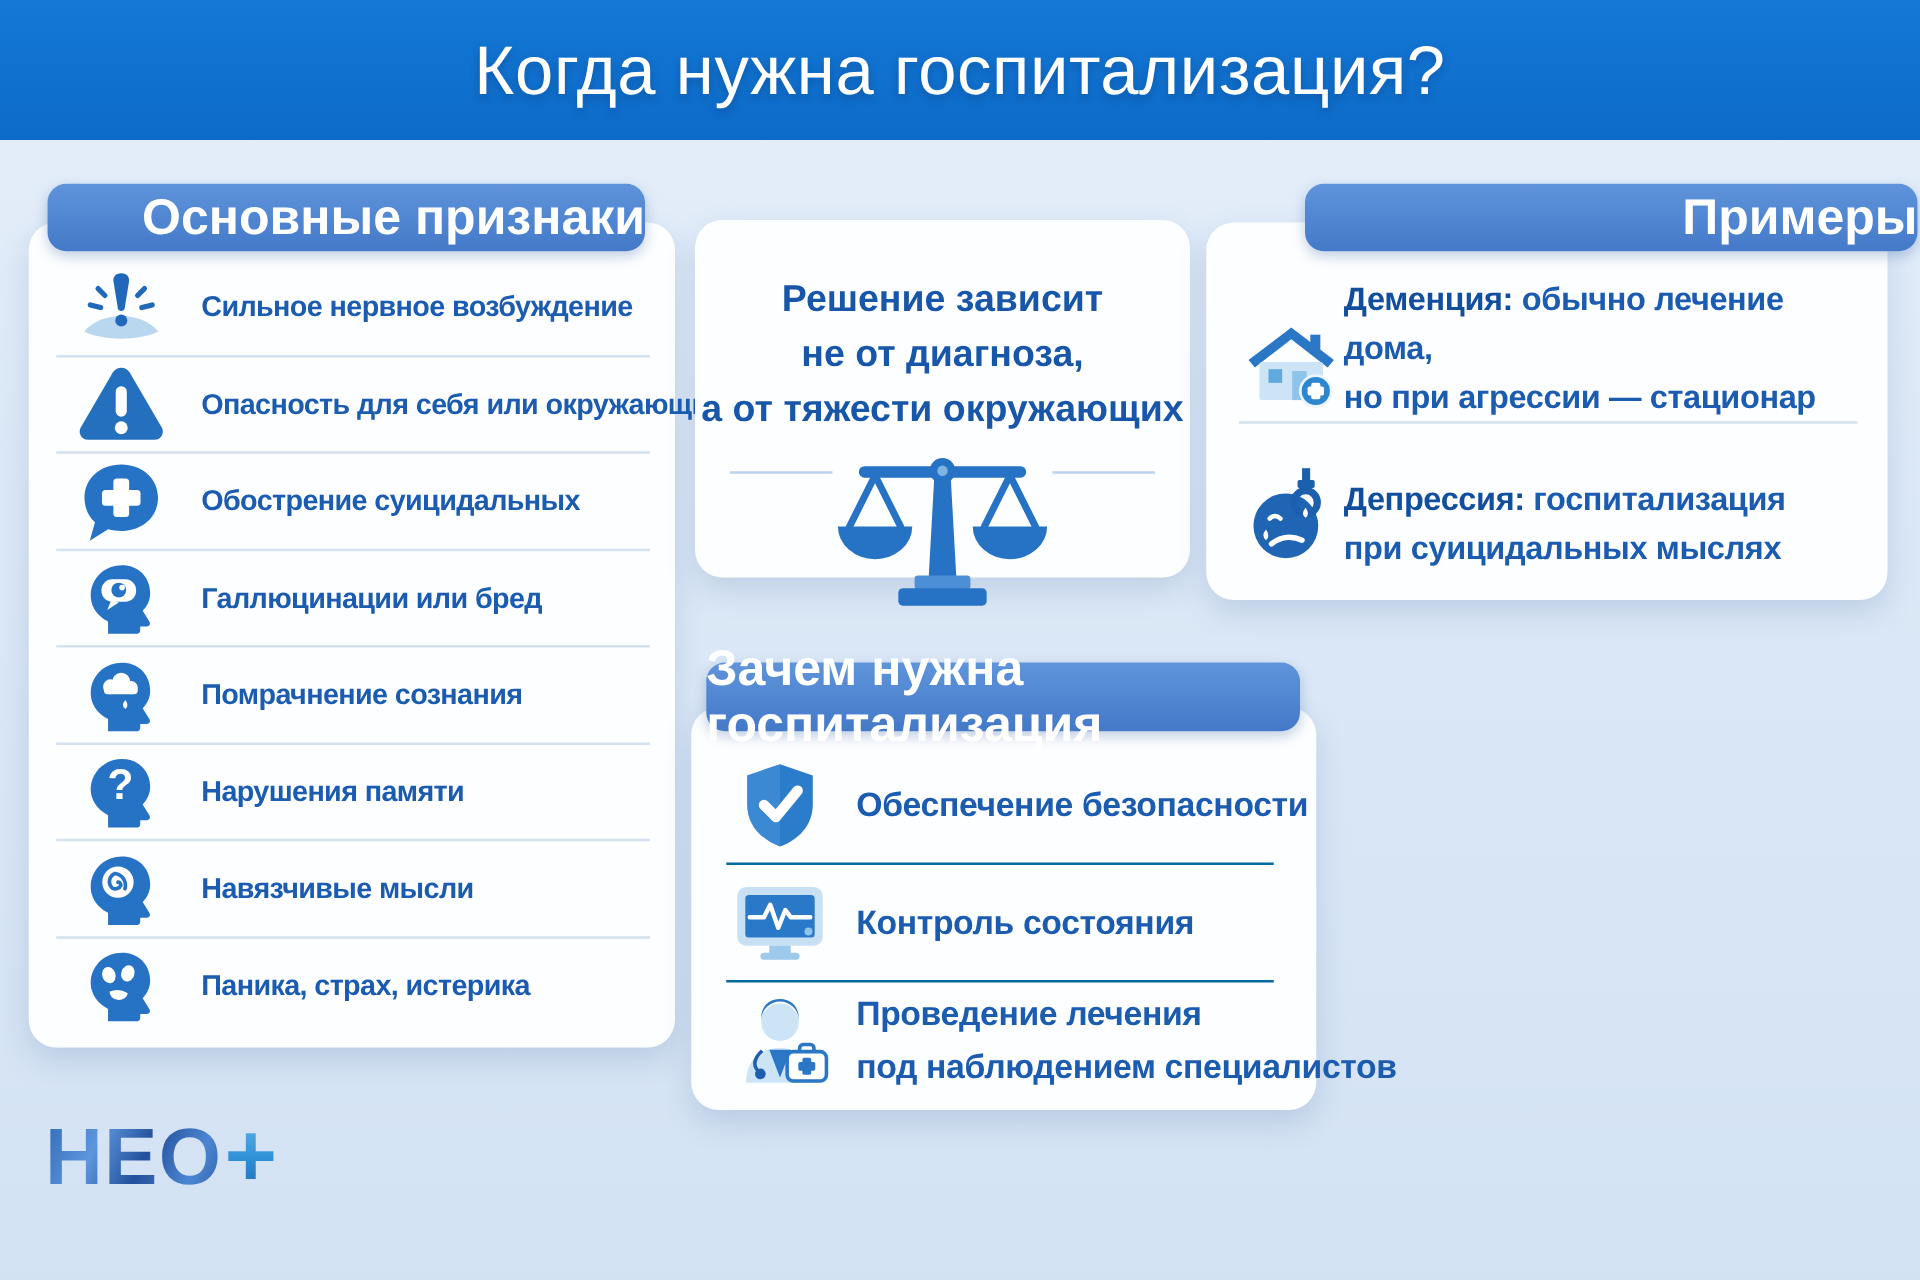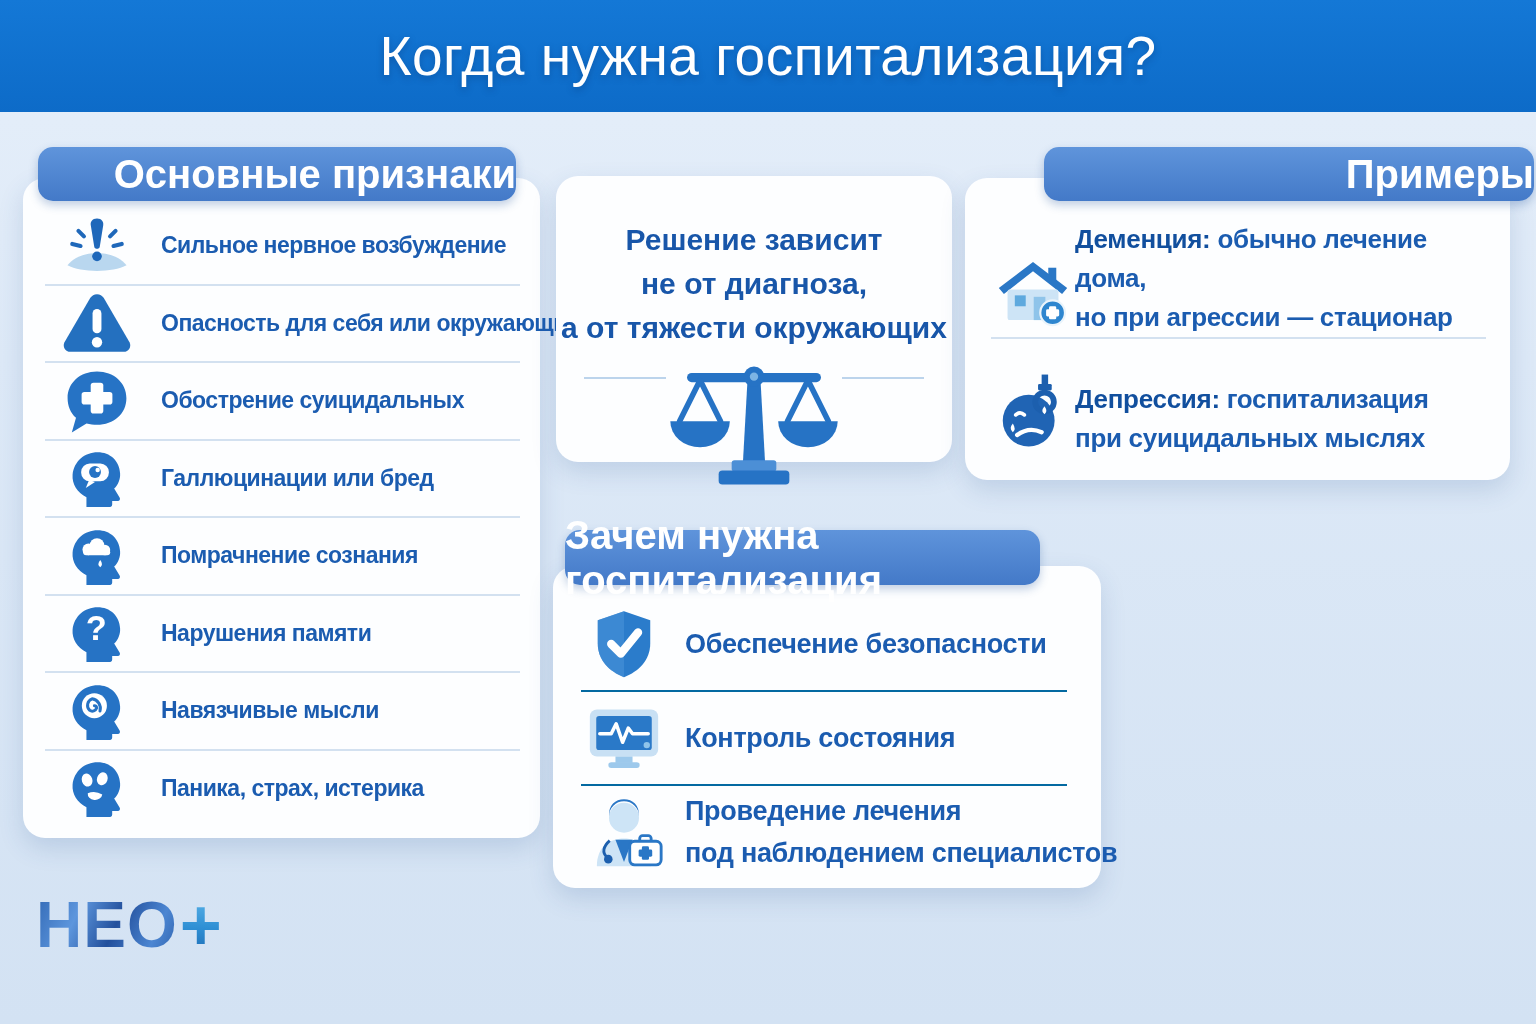--- a/index.html
+++ b/index.html
@@ -53,21 +53,21 @@
   .ex-card{left:965px;top:178px;width:545px;height:302px;
     display:flex;flex-direction:column;padding:40px 24px 22px 26px;box-sizing:border-box;}
   .ex-row{flex:1;display:flex;align-items:flex-end;gap:0;}
   .ex-row + .ex-row{border-top:2px solid #d3e1f0;}
   .ex-row .ic{width:84px;height:92px;}
   .ex-text{font-size:26px;line-height:39px;font-weight:bold;color:#1b5cb0;letter-spacing:-0.3px;}
   .ex-term{color:#11militar4f9e;}
   .ex-term{color:#114f9e;}
   
   .pu-banner{left:565px;top:530px;width:475px;height:55px;}
-  .pu-card{left:553px;top:566px;width:548px;height:322px;
+  .pu-card{left:553px;top:566px;width:500px;height:322px;
     display:flex;flex-direction:column;padding:32px 34px 16px 28px;box-sizing:border-box;}
   .pu-row{flex:1;display:flex;align-items:center;gap:18px;}
   .pu-row + .pu-row{border-top:2px solid #0369a1;}
   .pu-row .ic{width:86px;height:92px;}
   .pu-text{font-size:27px;line-height:42px;font-weight:bold;color:#1b5cb0;letter-spacing:-0.3px;white-space:nowrap;}
   .line:empty{display:none;}
   
   .logo{position:absolute;left:36px;top:888px;display:flex;align-items:center;}
   .logo-text{
     font-size:64px;font-weight:bold;letter-spacing:1px;

